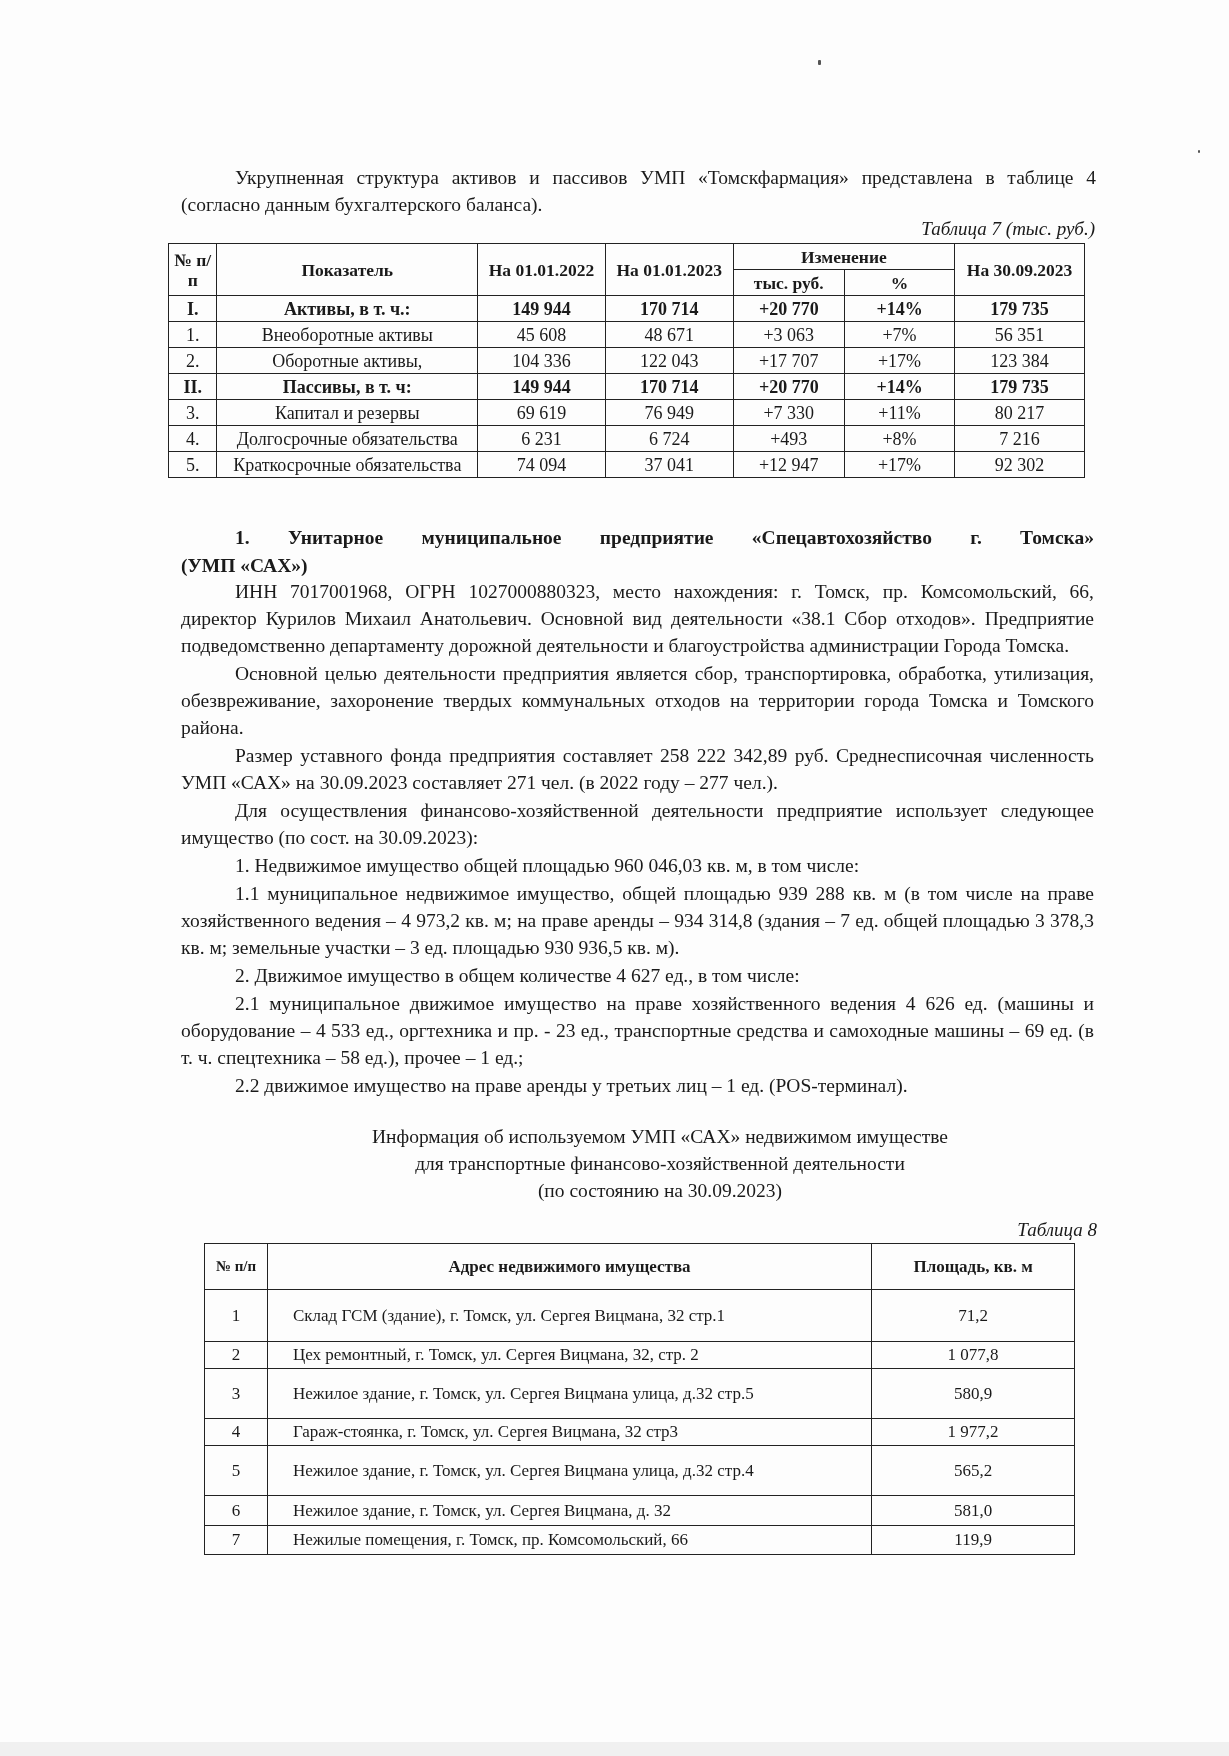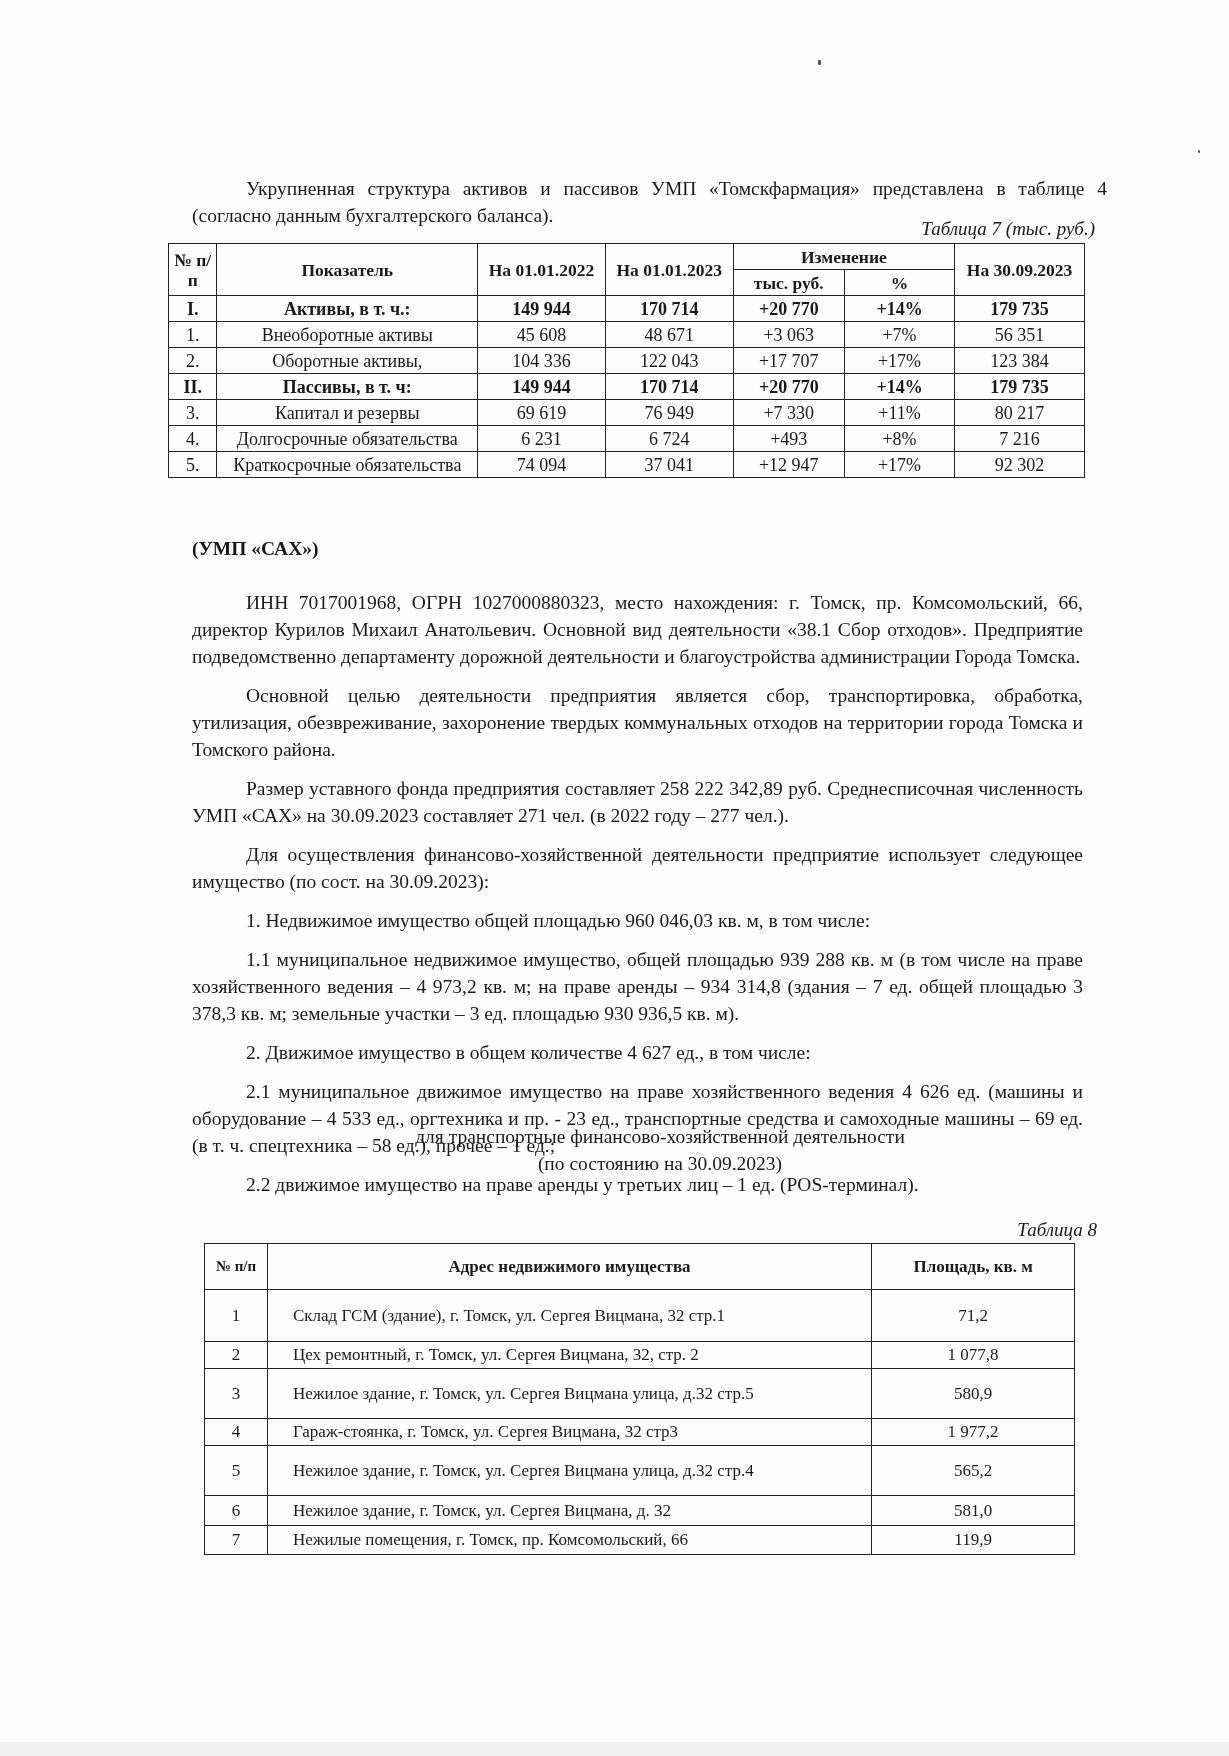--- a/index.html
+++ b/index.html
@@ -1,19 +1,19 @@
 <!DOCTYPE html>
 <html><head>
 <meta charset="utf-8">
 <style>
   html, body { margin:0; padding:0; }
   body { width:1229px; height:1756px; background:#fdfdfd; position:relative; overflow:hidden;
          font-family:"Liberation Serif","DejaVu Serif",serif; color:#1a1a1a; }
   .abs { position:absolute; }
-  .p { font-size:19.5px; line-height:27px; text-align:justify; margin:12px; }
+  .p { font-size:19.5px; line-height:27px; text-align:justify; margin:1px; }
   .ind { text-indent:54px; }
   .cap { font-style:italic; font-size:19px; text-align:right; }
   table { border-collapse:collapse; position:absolute; }
   td, th { border:1.4px solid #222; text-align:center; padding:0 4px; font-size:18px; }
   th { font-weight:bold; }
   .b { font-weight:bold; }
   #t7 td, #t7 th { height:25px; line-height:22px; }
   #t7 th { font-size:17.5px; line-height:20px; }
   #t8 td, #t8 th { font-size:17px; }
   #t8 .addr { text-align:left; padding-left:25px; }
@@ -115,36 +115,38 @@
     <td>74 094</td>
     <td>37 041</td>
     <td>+12 947</td>
     <td>+17%</td>
     <td>92 302</td>
   </tr>
 </tbody>
   </table>
 
 <div class="abs" style="left:180px;top:523px;width:915px;">
+  <p class="p h1 ind" style="text-align-last:justify;">1. Унитарное муниципальное предприятие «Спецавтохозяйство г. Томска»</p>
   <p class="p h1">(УМП «САХ»)</p>
 </div>
 
 <div class="abs" style="left:180px;top:577px;width:915px;font-family:Liberation Serif, serif;">
   <p class="p ind">ИНН 7017001968, ОГРН 1027000880323, место нахождения: г. Томск, пр. Комсомольский, 66, директор Курилов Михаил Анатольевич. Основной вид деятельности «38.1 Сбор отходов». Предприятие подведомственно департаменту дорожной деятельности и благоустройства администрации Города Томска.</p>
   <p class="p ind">Основной целью деятельности предприятия является сбор, транспортировка, обработка, утилизация, обезвреживание, захоронение твердых коммунальных отходов на территории города Томска и Томского района.</p>
   <p class="p ind">Размер уставного фонда предприятия составляет 258 222 342,89 руб. Среднесписочная численность УМП «САХ» на 30.09.2023 составляет 271 чел. (в 2022 году – 277 чел.).</p>
   <p class="p ind">Для осуществления финансово-хозяйственной деятельности предприятие использует следующее имущество (по сост. на 30.09.2023):</p>
   <p class="p ind">1. Недвижимое имущество общей площадью 960 046,03 кв. м, в том числе:</p>
   <p class="p ind">1.1 муниципальное недвижимое имущество, общей площадью 939 288 кв. м (в том числе на праве хозяйственного ведения – 4 973,2 кв. м; на праве аренды – 934 314,8 (здания – 7 ед. общей площадью 3 378,3 кв. м; земельные участки – 3 ед. площадью 930 936,5 кв. м).</p>
   <p class="p ind">2. Движимое имущество в общем количестве 4 627 ед., в том числе:</p>
   <p class="p ind">2.1 муниципальное движимое имущество на праве хозяйственного ведения 4 626 ед. (машины и оборудование – 4 533 ед., оргтехника и пр. - 23 ед., транспортные средства и самоходные машины – 69 ед. (в т. ч. спецтехника – 58 ед.), прочее – 1 ед.;</p>
   <p class="p ind">2.2 движимое имущество на праве аренды у третьих лиц – 1 ед. (POS-терминал).</p>
 </div>
 
 <div class="abs center" style="left:300px;top:1123px;width:720px;font-size:19.5px;line-height:27px;">
+  <div>Информация об используемом УМП «САХ» недвижимом имуществе</div>
   <div>для транспортные финансово-хозяйственной деятельности</div>
   <div>(по состоянию на 30.09.2023)</div>
 </div>
 
 <div class="cap abs" style="left:900px;top:1219px;width:197px;">Таблица 8</div>
 
 <table id="t8" style="left:204px;top:1243px;width:871px;">
   <colgroup>
     <col style="width:63px">
       <col style="width:605px">

